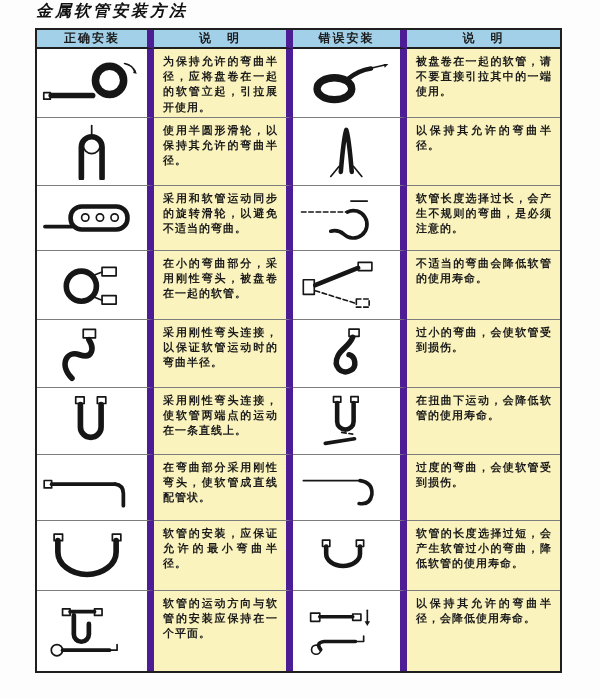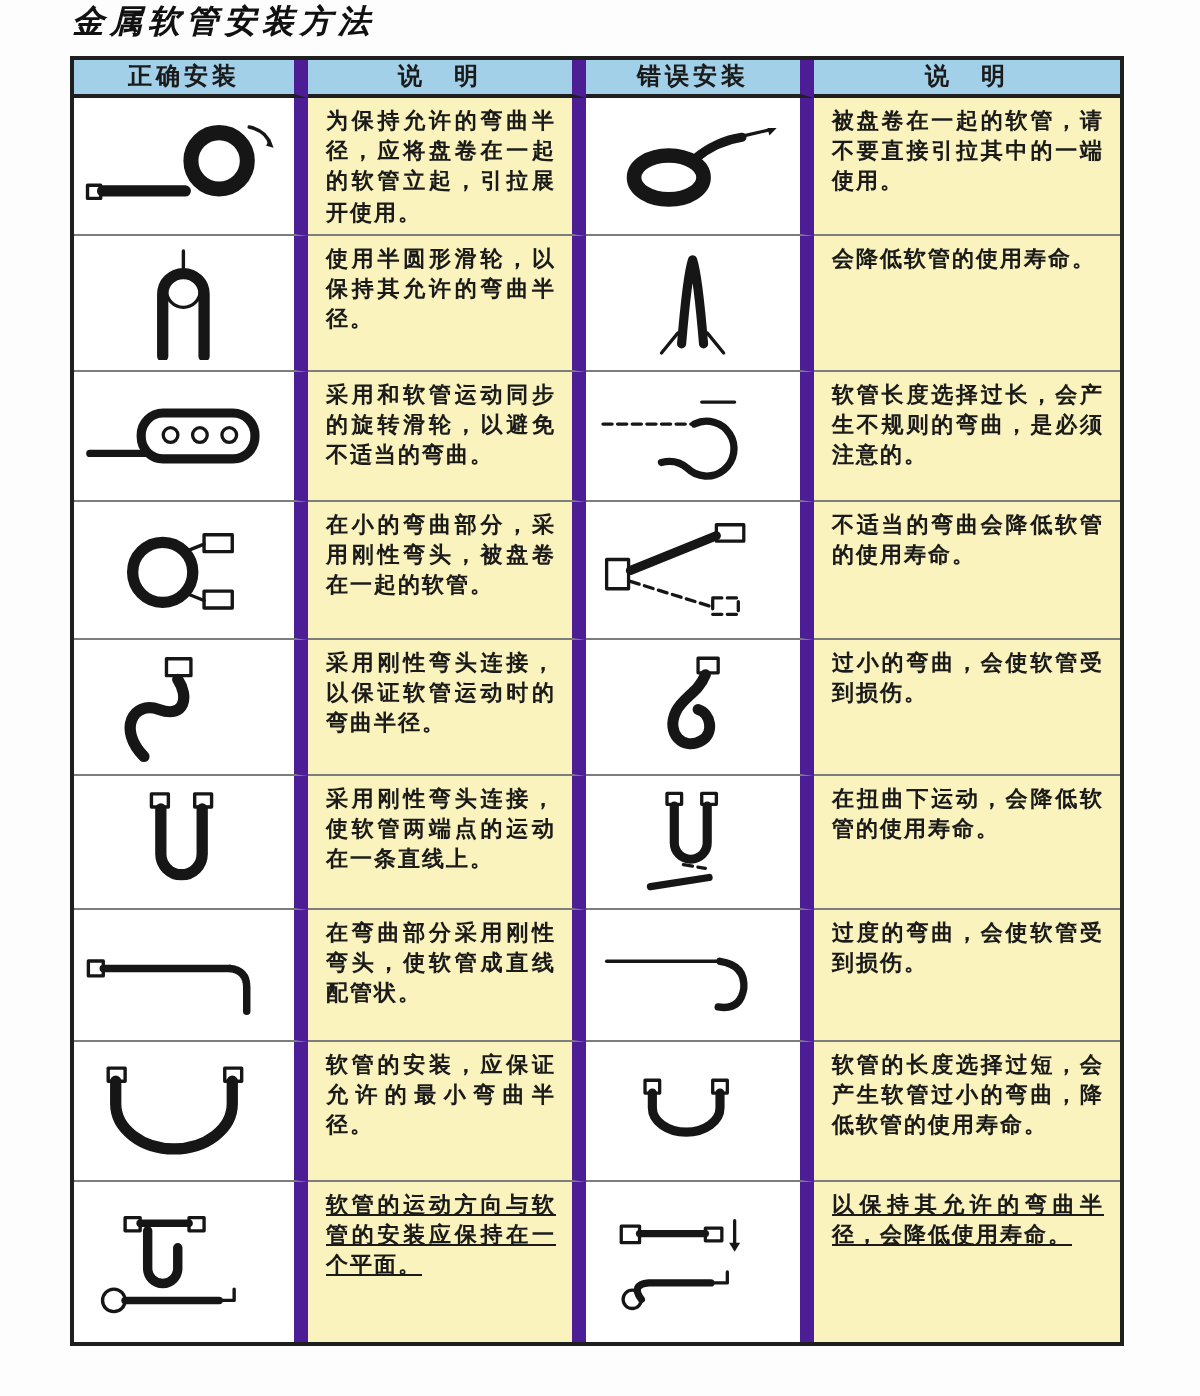--- a/index.html
+++ b/index.html
@@ -18,21 +18,21 @@
     box-sizing:border-box;border:2px solid #1f1f1f;background:#fff;
     display:grid;
     grid-template-columns:117px 139px 114px auto;
     grid-template-rows:19px 69px 68px 65px 69px 68px 67px 66px 70px auto;
   }
   .cell{
     box-sizing:border-box;border-right:7px solid #4c1d95;border-bottom:1px solid #7d7d7d;
     overflow:hidden;
   }
   .cell.last-col{border-right:none;}
-  .cell.last-row{border-bottom:none;text-decoration:underline;}
+  .cell.last-row{border-bottom:none;}
   .hdr{
     background:#a2d0e9;display:flex;align-items:center;justify-content:center;
     font-weight:bold;font-size:12px;letter-spacing:2px;border-bottom:2px solid #1f1f1f;
   }
   .img-cell{background:#ffffff;display:flex;align-items:center;justify-content:center;}
   .img-cell svg{width:94%;height:86%;}
   .txt-cell{
     background:#faf3bd;padding:5px 8px 4px 9px;
     font-size:11px;font-weight:bold;line-height:1.38;letter-spacing:1px;
     text-align:justify;
@@ -83,21 +83,21 @@
     </svg>
   </div>
   <div class="cell txt-cell">使用半圆形滑轮，以保持其允许的弯曲半径。</div>
   <div class="cell img-cell">
     <svg viewBox="0 0 110 60">
       <path class="stroke" d="M49,52 C51,28 53,12 55,6 C57,12 59,28 61,52" stroke-width="5"></path>
       <line class="stroke thin" x1="47" y1="46" x2="38" y2="57"></line>
       <line class="stroke thin" x1="63" y1="46" x2="72" y2="57"></line>
     </svg>
   </div>
-  <div class="cell txt-cell last-col">会降低软管的使用寿命。</div>
+  <div class="cell txt-cell last-col">以保持其允许的弯曲半径。</div>
 
   <div class="cell img-cell">
     <svg viewBox="0 0 110 60">
       <line class="stroke mid" x1="4" y1="40" x2="34" y2="40"></line>
       <rect class="stroke" x="32" y="18" width="62" height="25" rx="12" stroke-width="5"></rect>
       <circle class="stroke thin" cx="48" cy="30" r="4"></circle>
       <circle class="stroke thin" cx="64" cy="30" r="4"></circle>
       <circle class="stroke thin" cx="80" cy="30" r="4"></circle>
     </svg>
   </div>

